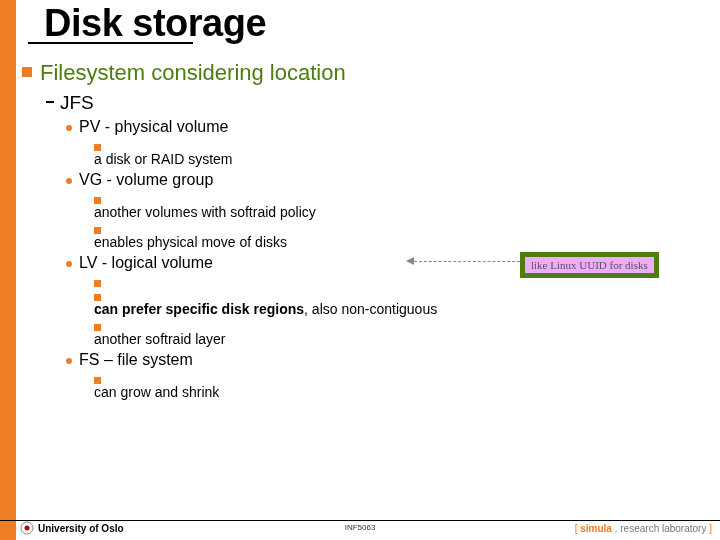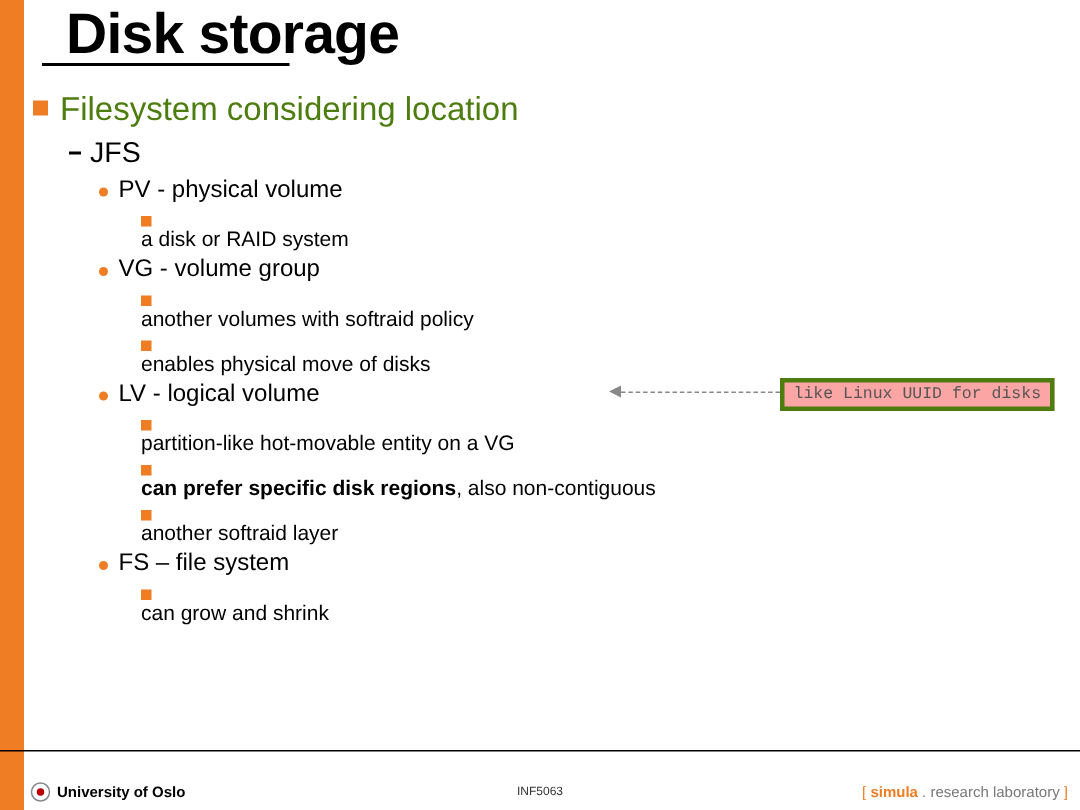--- a/index.html
+++ b/index.html
@@ -59,42 +59,42 @@
     background: #ee7d24;
     margin-right: 7px; margin-top: 7px; flex: 0 0 auto;
   }
   .l1 { font-size: 22px; color: #4d7c0f; margin-bottom: 6px; }
   .l2 { font-size: 19px; color: #000; margin-left: 24px; margin-bottom: 4px; }
   .l3 { font-size: 16px; color: #000; margin-left: 44px; margin-bottom: 2px; }
   .l4 { font-size: 14px; color: #000; margin-left: 72px; margin-bottom: 1px; flex-direction: column; }
   .l4 span.bold, .l4b span.bold { font-weight: bold; }
   .callout {
     position: absolute;
-    border: 3px solid #4d7c0f;
+    border: 5px solid #4d7c0f;
     padding: 2px 6px;
     font-size: 11px;
     color: #555;
-    background: #fca5a5;
-    font-family: Liberation Mono, monospace;
+    background: #f0abfc;
+    font-family: Liberation Serif, serif;
   }
   .arrow-line {
     position: absolute;
     border-top: 1.4px dashed #888;
   }
   .arrow-head {
     position: absolute;
     width: 0; height: 0;
     border-top: 4px solid transparent;
     border-bottom: 4px solid transparent;
     border-right: 8px solid #888;
   }
   .footer {
     position: absolute;
     left: 0; right: 0; bottom: 0;
-    height: 40px;
+    height: 20px;
     border-top: 1px solid #000;
   }
   .footer-left {
     position: absolute; left: 38px; bottom: 6px;
     font-size: 10px; font-weight: bold; color: #000;
     font-family: Arial, sans-serif;
   }
   .footer-center {
     position: absolute; left: 50%; transform: translateX(-50%);
     bottom: 8px; font-size: 8px; color: #333;
@@ -153,21 +153,20 @@
     <div class="bullet-sq-sm"></div>
     <div>enables physical move of disks</div>
   </div>
 
   <div class="row l3" style="margin-top:4px;">
     <div class="bullet-dot"></div>
     <div>LV - logical volume</div>
   </div>
   <div class="row l4">
     <div class="bullet-sq-sm"></div>
-    <div>partition-like hot-movable entity on a VG</div>
   </div>
   <div class="row l4">
     <div class="bullet-sq-sm"></div>
     <div>
       <span class="bold">can prefer specific disk regions</span><span>, also non-contiguous</span>
     </div>
   </div>
   <div class="row l4">
     <div class="bullet-sq-sm"></div>
     <div>another softraid layer</div>

